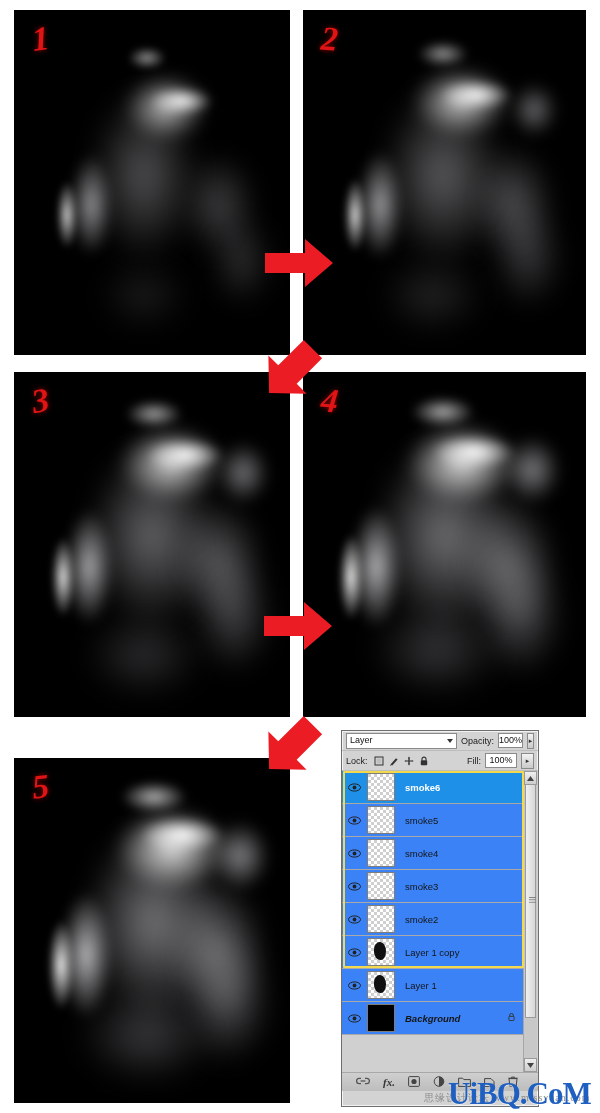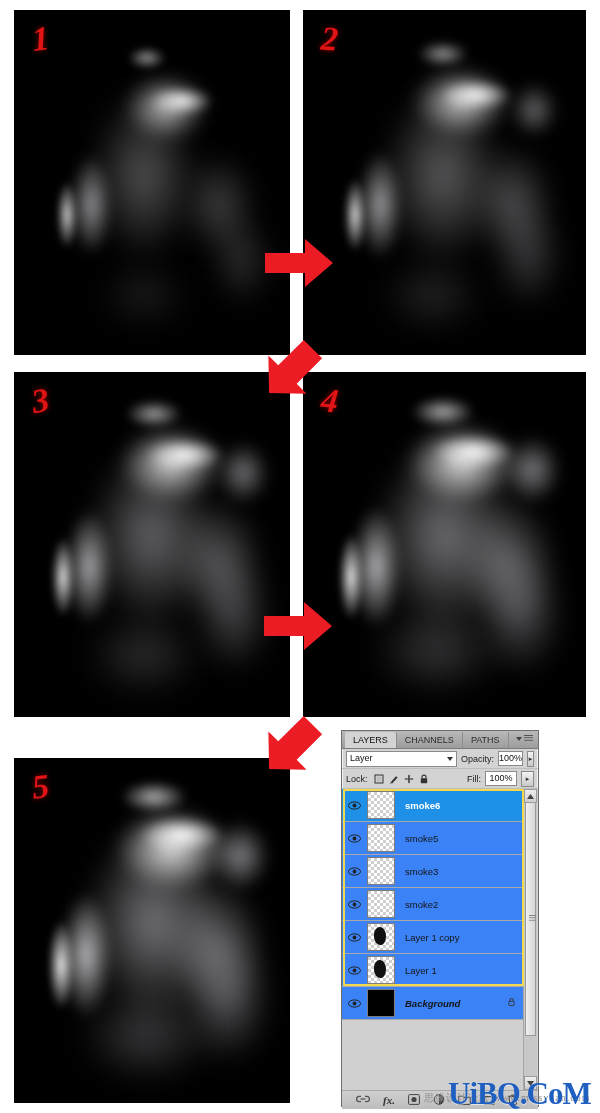--- a/index.html
+++ b/index.html
@@ -200,29 +200,20 @@
 <div class="arrow" style="left:256px;top:712px;">
   <svg width="70" height="70" viewBox="0 0 70 70">
     <g transform="rotate(135 35 35)">
       <polygon points="4,22 40,22 40,8 66,35 40,62 40,48 4,48" fill="#ec1c24"></polygon>
     </g>
   </svg>
 </div>
 
 <div class="ps-panel" style="left:341px;top:730px;width:196px;height:375px;">
 
-  <div class="ps-tabs">
-    <div class="ps-tab active">LAYERS</div>
-    <div class="ps-tab">CHANNELS</div>
-    <div class="ps-tab">PATHS</div>
-    <div class="ps-menu">
-      <span class="caret"></span>
-      <span class="bars"></span>
-    </div>
-  </div>
 
   <div class="ps-row">
     <div class="blend-select">
       <span>Layer</span>
       <span class="dd"></span>
     </div>
     <span class="lbl">Opacity:</span>
     <div class="numbox">100%</div>
     <div class="stepper">▸</div>
   </div>
@@ -271,20 +262,30 @@
         <span class="eye">
           <svg width="13" height="9" viewBox="0 0 13 9">
               <ellipse cx="6.5" cy="4.5" rx="6" ry="3.6" fill="none" stroke="#222" stroke-width="1"></ellipse>
               <circle cx="6.5" cy="4.5" r="1.9" fill="#222"></circle>
             </svg>
         </span>
         <span class="thumb"></span>
         <span class="lname">smoke5</span>
       </div>
 
+      <div class="layer">
+        <span class="eye">
+          <svg width="13" height="9" viewBox="0 0 13 9">
+              <ellipse cx="6.5" cy="4.5" rx="6" ry="3.6" fill="none" stroke="#222" stroke-width="1"></ellipse>
+              <circle cx="6.5" cy="4.5" r="1.9" fill="#222"></circle>
+            </svg>
+        </span>
+        <span class="thumb"></span>
+        <span class="lname">smoke4</span>
+      </div>
 
       <div class="layer">
         <span class="eye">
           <svg width="13" height="9" viewBox="0 0 13 9">
               <ellipse cx="6.5" cy="4.5" rx="6" ry="3.6" fill="none" stroke="#222" stroke-width="1"></ellipse>
               <circle cx="6.5" cy="4.5" r="1.9" fill="#222"></circle>
             </svg>
         </span>
         <span class="thumb"></span>
         <span class="lname">smoke3</span>

